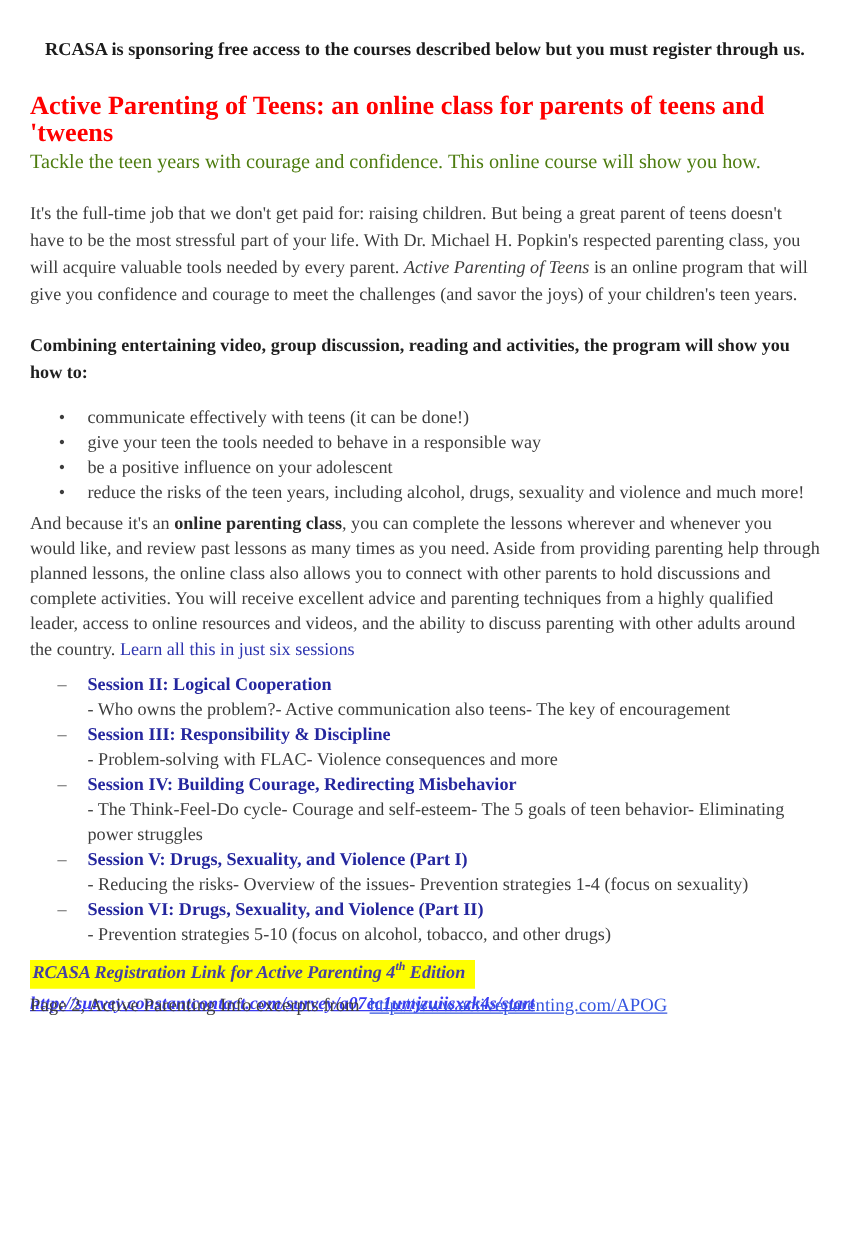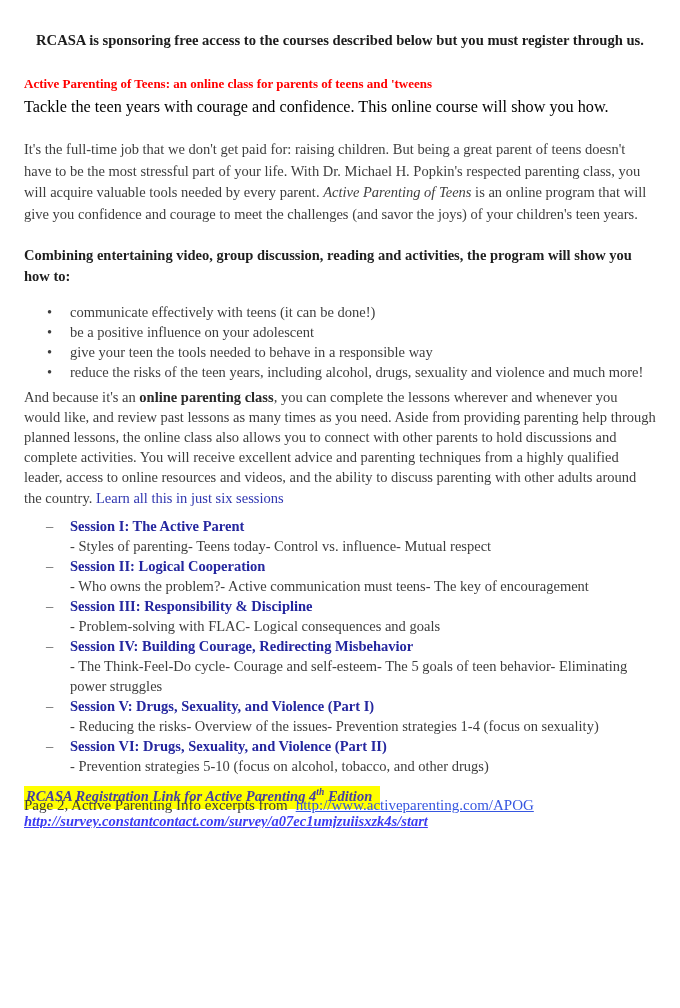--- a/index.html
+++ b/index.html
@@ -3,22 +3,22 @@
 <meta charset="utf-8">
 <style>
   html,body{margin:0;padding:0;background:#ffffff;}
   .page{
     width:680px;height:828px;position:relative;overflow:hidden;background:#ffffff;
     box-sizing:border-box;padding:26px 24px 0 24px;
     font-family:Liberation Serif, serif;
     font-size:14.5px;line-height:21.4px;color:#3d3d3d;
   }
   .doc-header{font-weight:bold;color:#1c1c1c;text-align:center;margin:4px 0 0 0;font-size:14.6px;}
-  .course-title{color:#ff0000;font-weight:bold;font-size:13px;line-height:22px;margin:22px 0 0 0;}
-  .tagline{font-size:16.2px;line-height:23px;color:#000000;margin:1px 0 0 0;}
+  .course-title{color:#ff0000;font-weight:bold;font-size:21px;line-height:22px;margin:22px 0 0 0;}
+  .tagline{font-size:16.2px;line-height:23px;color:#4d7c0f;margin:1px 0 0 0;}
   .para{margin:20px 0 0 0;}
   .para .italic{font-style:italic;}
   .para .bold{font-weight:bold;color:#2a2a2a;}
   .lead-in{font-weight:bold;color:#1f1f1f;margin:7px 0 0 0;padding-top:13px;}
   ul.benefits{margin:14px 0 0 0;padding:0;list-style:none;line-height:20.2px;}
   ul.benefits li{position:relative;padding-left:46px;margin:0;}
   ul.benefits li::before{content:"\2022";position:absolute;left:23px;top:0;color:#3d3d3d;}
   .about{margin:4px 0 0 0;padding-top:0;line-height:20.2px;}
   .learn-link{color:#2e35b0;text-decoration:none;cursor:pointer;}
   ul.sessions{margin:8px 0 0 0;padding:0;list-style:none;line-height:20px;}
@@ -51,39 +51,35 @@
 
   <div class="course-title">Active Parenting of Teens: an online class for parents of teens and 'tweens</div>
   <div class="tagline">Tackle the teen years with courage and confidence. This online course will show you how.</div>
 
   <p class="para"><span>It's the full-time job that we don't get paid for: raising children. But being a great parent of teens doesn't have to be the most stressful part of your life. With Dr. Michael H. Popkin's respected parenting class, you will acquire valuable tools needed by every parent. </span><span class="italic">Active Parenting of Teens</span><span> is an online program that will give you confidence and courage to meet the challenges (and savor the joys) of your children's teen years.</span></p>
 
   <p class="para lead-in">Combining entertaining video, group discussion, reading and activities, the program will show you how to:</p>
 
   <ul class="benefits">
     <li>communicate effectively with teens (it can be done!)</li>
+    <li>give your teen the tools needed to behave in a responsible way</li>
     <li>be a positive influence on your adolescent</li>
-    <li>give your teen the tools needed to behave in a responsible way</li>
     <li>reduce the risks of the teen years, including alcohol, drugs, sexuality and violence and much more!</li>
   </ul>
 
   <p class="para about"><span>And because it's an </span><span class="bold">online parenting class</span><span>, you can complete the lessons wherever and whenever you would like, and review past lessons as many times as you need. Aside from providing parenting help through planned lessons, the online class also allows you to connect with other parents to hold discussions and complete activities. You will receive excellent advice and parenting techniques from a highly qualified leader, access to online resources and videos, and the ability to discuss parenting with other adults around the country. </span><a class="learn-link">Learn all this in just six sessions</a></p>
 
   <ul class="sessions">
     <li>
-      <span class="session-title">Session I: The Active Parent</span>
-      <span class="session-detail">- Styles of parenting- Teens today- Control vs. influence- Mutual respect</span>
-    </li>
-    <li>
       <span class="session-title">Session II: Logical Cooperation</span>
-      <span class="session-detail">- Who owns the problem?- Active communication must teens- The key of encouragement</span>
+      <span class="session-detail">- Who owns the problem?- Active communication also teens- The key of encouragement</span>
     </li>
     <li>
       <span class="session-title">Session III: Responsibility &amp; Discipline</span>
-      <span class="session-detail">- Problem-solving with FLAC- Logical consequences and goals</span>
+      <span class="session-detail">- Problem-solving with FLAC- Violence consequences and more</span>
     </li>
     <li>
       <span class="session-title">Session IV: Building Courage, Redirecting Misbehavior</span>
       <span class="session-detail">- The Think-Feel-Do cycle- Courage and self-esteem- The 5 goals of teen behavior- Eliminating power struggles</span>
     </li>
     <li>
       <span class="session-title">Session V: Drugs, Sexuality, and Violence (Part I)</span>
       <span class="session-detail">- Reducing the risks- Overview of the issues- Prevention strategies 1-4 (focus on sexuality)</span>
     </li>
     <li>

